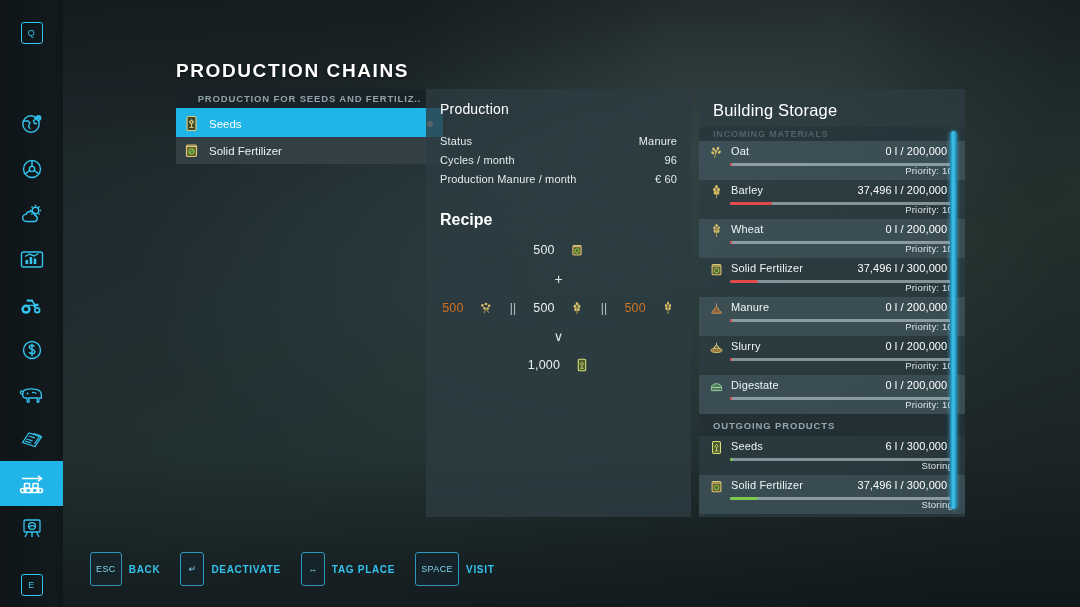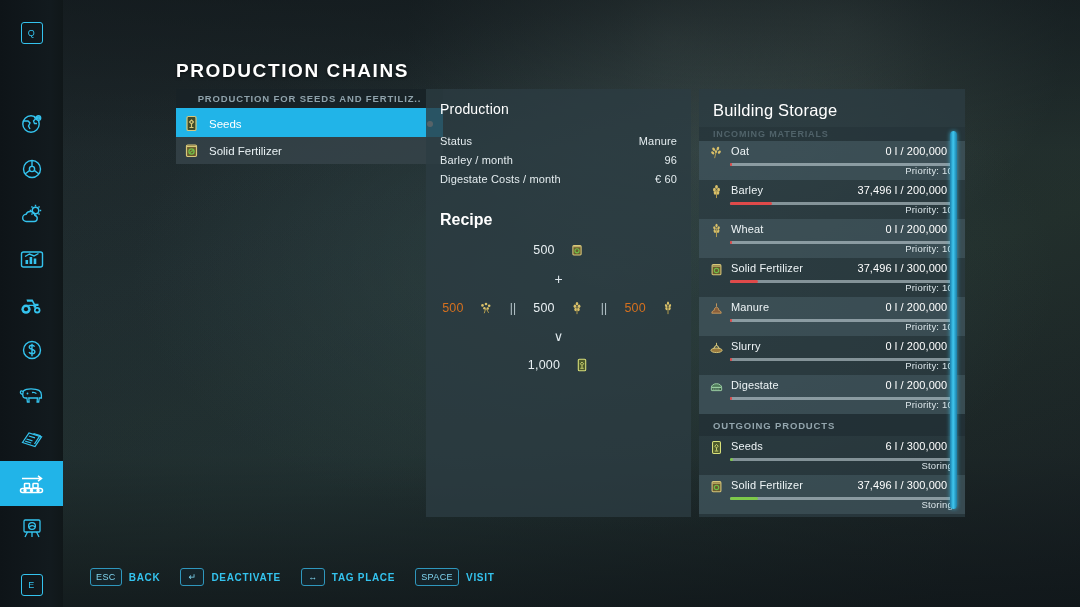--- a/index.html
+++ b/index.html
@@ -189,21 +189,21 @@
   }
 
   
   .helpbar {
     position: absolute; left: 90px; bottom: 21px;
     display: flex; align-items: center; gap: 20px;
     z-index: 6;
   }
   .help-item { display: flex; align-items: center; gap: 7px; }
   .help-key {
-    min-width: 24px; height: 18px; padding: 0 5px;
+    min-width: 24px; height: 18px; padding: 16px 5px;
     border: 1.3px solid #2f97bd; border-radius: 3px;
     display: flex; align-items: center; justify-content: center;
     font-size: 9px; color: #7fd4ef; letter-spacing: 0.4px;
     background: rgba(20,40,50,0.45);
   }
   .help-lbl {
     font-size: 10px; font-weight: 700; color: #34c3ee;
     letter-spacing: 0.7px;
   }
 </style>
@@ -361,25 +361,25 @@
   </div>
 
   <div class="prod-panel">
     <div class="panel-title">Production</div>
 
     <div class="kv-row">
       <span>Status</span>
       <span>Manure</span>
     </div>
     <div class="kv-row">
-      <span>Barley / month</span>
+      <span>Cycles / month</span>
       <span>96</span>
     </div>
     <div class="kv-row">
-      <span>Digestate Costs / month</span>
+      <span>Production Manure / month</span>
       <span>€ 60</span>
     </div>
 
     <div class="recipe-title">Recipe</div>
 
     <div class="recipe-line">
       <span>500</span>
       <span class="ic">
         <svg width="14" height="14" viewBox="0 0 17 17">
           <rect x="3.5" y="3" width="10" height="11.5" rx="1.2" fill="#6b5a2c" stroke="#d8c87a" stroke-width="1.3"></rect>

